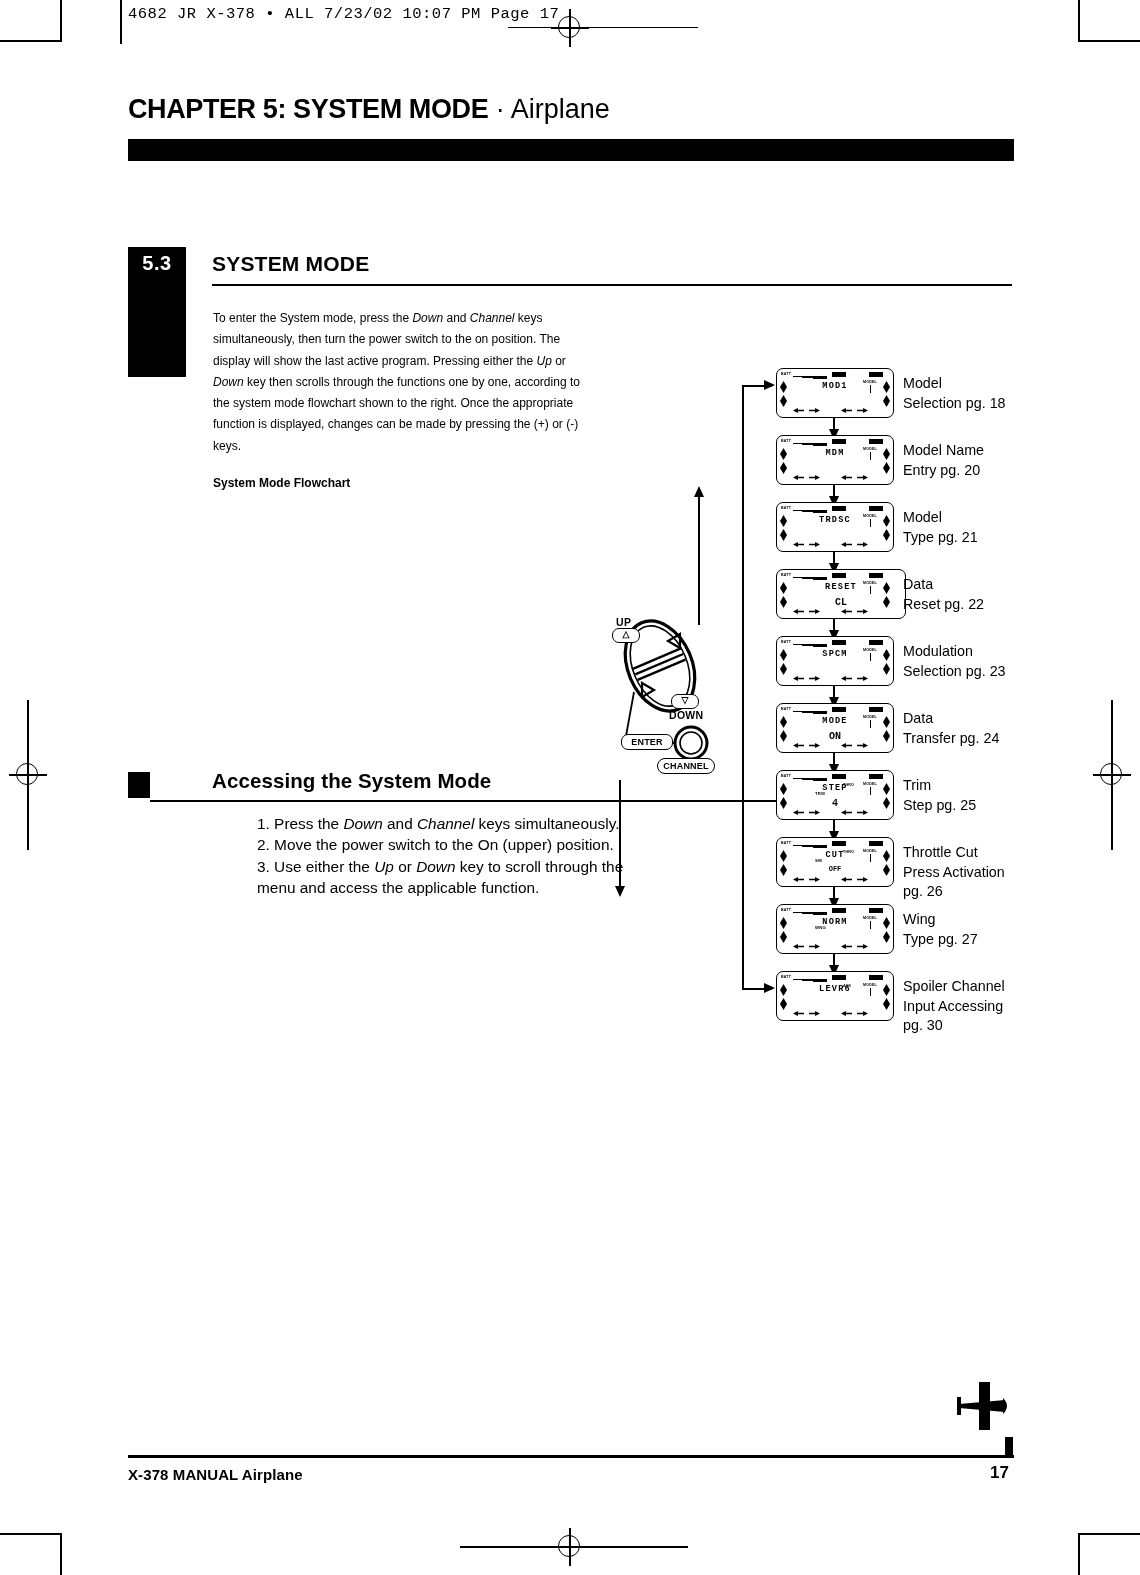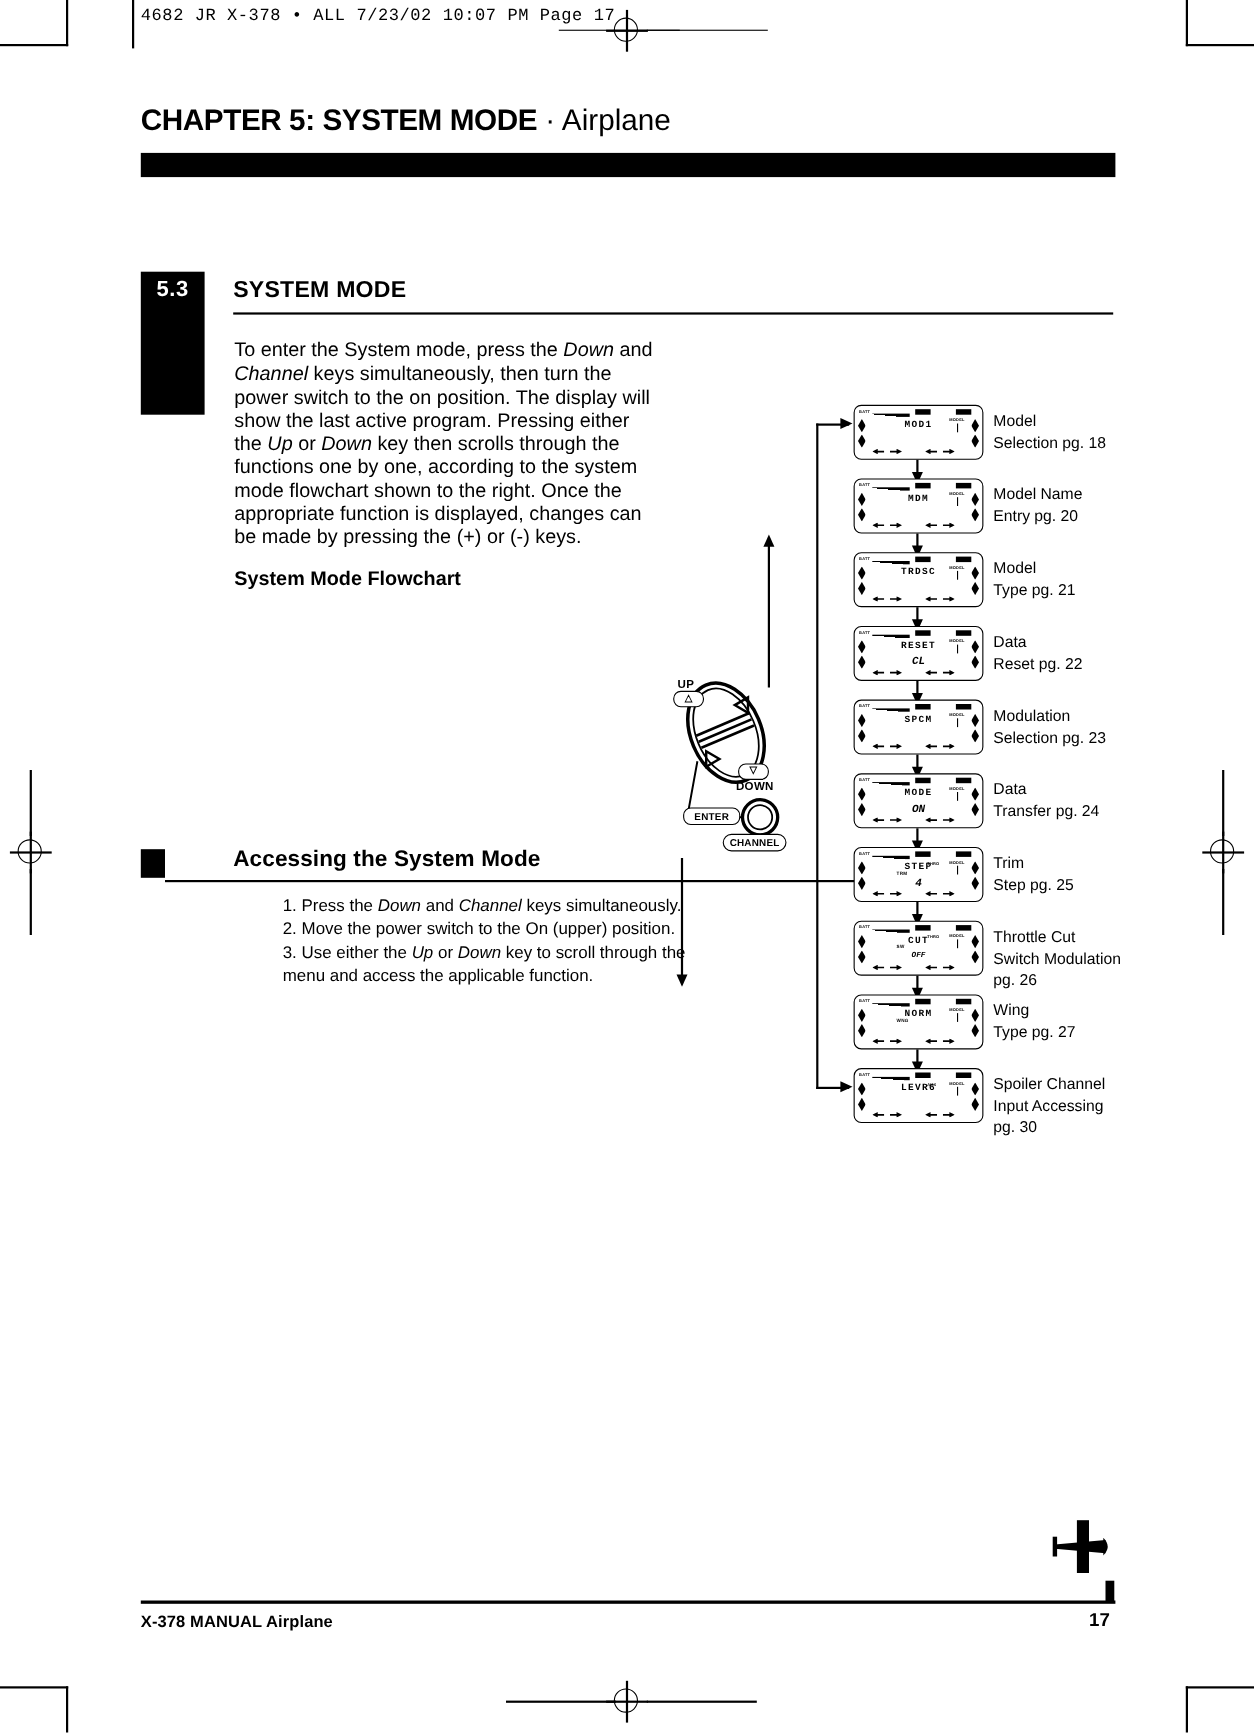--- a/index.html
+++ b/index.html
@@ -34,21 +34,21 @@
   .title-bar{left:128px;top:139px;width:886px;height:22px;background:#000;}
 
   
   .sec-box{left:128px;top:247px;width:58px;height:130px;background:#000;}
   .sec-num{left:128px;top:252px;width:58px;text-align:center;color:#fff;
            font-size:20px;font-weight:bold;letter-spacing:.5px;}
   .sec-title{left:212px;top:252px;font-size:21px;font-weight:bold;letter-spacing:.2px;}
   .sec-rule{left:212px;top:284px;width:800px;height:2.2px;background:#000;}
 
   
-  .body-col{left:213px;top:308px;width:386px;font-size:18px;line-height:21.3px;}
+  .body-col{left:213px;top:308px;width:386px;font-size:12px;line-height:21.3px;}
   .body-col p{margin:0 0 16px 0;}
   .body-col .sub{font-weight:bold;}
   em{font-style:italic;}
 
   
   .acc-box{left:128px;top:772px;width:22px;height:26px;background:#000;}
   .acc-title{left:212px;top:769px;font-size:20.5px;font-weight:bold;letter-spacing:.1px;}
   .acc-rule{left:150px;top:800px;width:656px;height:2.2px;background:#000;}
   .acc-body{left:213px;top:813px;width:390px;font-size:15.4px;line-height:21.3px;margin-left:44px;}
   .acc-body p{margin:0;}
@@ -82,21 +82,21 @@
       font-weight:bold;text-align:center;line-height:5px;height:5px;width:14px;
       letter-spacing:.2px;}
   .lcd .tag-m{left:55px;top:3px;}
   .lcd .tag-r{left:92px;top:3px;}
   .lcd .main{position:absolute;left:0;width:100%;text-align:center;
       font-family:"Liberation Mono",monospace;font-weight:bold;font-size:8.6px;
       letter-spacing:1.2px;}
   .lcd .mainpos{top:12px;}
   .lcd .sub1{position:absolute;font-size:4.2px;font-weight:bold;letter-spacing:.3px;}
   .lcd .bigval{position:absolute;left:0;width:100%;text-align:center;
-      font-family:"Liberation Mono",monospace;font-weight:bold;font-size:10px;font-style:italic;}
+      font-family:"Liberation Mono",monospace;font-weight:bold;font-size:10px;}
   .lcd .modlbl{position:absolute;left:86px;top:11px;font-size:3.6px;font-weight:bold;
       letter-spacing:.2px;}
   .lcd .modbar{position:absolute;left:92.5px;top:16px;width:1.6px;height:8px;background:#000;}
   .lcd .thro{position:absolute;font-size:3.6px;font-weight:bold;letter-spacing:.2px;}
   .lcd .diamond{position:absolute;width:7px;height:12px;background:#000;
       clip-path:polygon(50% 0,100% 50%,50% 100%,0 50%);}
   .lcd .botarr{position:absolute;width:11px;height:5px;background:#000;
       clip-path:polygon(0 50%,45% 0,45% 35%,100% 35%,100% 65%,45% 65%,45% 100%);}
   .lcd .botarrR{transform:scaleX(-1);}
 
@@ -270,21 +270,21 @@
       <div class="botarr botarrR" style="left:32px;top:39px;"></div>
       <div class="botarr " style="left:64px;top:39px;"></div>
       <div class="botarr botarrR" style="left:80px;top:39px;"></div>
     </div>
     <div class="flab" style="left: 903px; top: 508px;">
       <div>Model</div>
       <div>Type pg. 21</div>
     </div>
     <div class="abs arrow-v" style="left: 833px; top: 552px; height: 13px;"></div>
     <div class="abs arrow-head-down" style="left: 828.7px; top: 563px;"></div>
-    <div class="lcd" style="left: 776px; top: 569px;">
+    <div class="lcd" style="left: 776px; top: 569px; padding-left: 12px;">
       <div class="batt">BATT</div>
       <div class="battbar"></div>
       <div class="tag tag-m"></div>
       <div class="tag tag-r"></div>
       <div class="main mainpos">RESET</div>
       <div class="modlbl">MODEL</div>
       <div class="modbar"></div>
       <div class="bigval" style="top:27px;font-size:10px;">CL</div>
       <div class="diamond" style="left:3px;top:12px;"></div>
       <div class="diamond" style="left:3px;top:26px;"></div>
@@ -389,21 +389,21 @@
       <div class="diamond" style="left:3px;top:26px;"></div>
       <div class="diamond" style="left:106px;top:12px;"></div>
       <div class="diamond" style="left:106px;top:26px;"></div>
       <div class="botarr " style="left:16px;top:39px;"></div>
       <div class="botarr botarrR" style="left:32px;top:39px;"></div>
       <div class="botarr " style="left:64px;top:39px;"></div>
       <div class="botarr botarrR" style="left:80px;top:39px;"></div>
     </div>
     <div class="flab" style="left: 903px; top: 843px;">
       <div>Throttle Cut</div>
-      <div>Switch Modulation</div>
+      <div>Press Activation</div>
       <div>pg. 26</div>
     </div>
     <div class="abs arrow-v" style="left: 833px; top: 887px; height: 13px;"></div>
     <div class="abs arrow-head-down" style="left: 828.7px; top: 898px;"></div>
     <div class="lcd" style="left: 776px; top: 904px;">
       <div class="batt">BATT</div>
       <div class="battbar"></div>
       <div class="tag tag-m"></div>
       <div class="tag tag-r"></div>
       <div class="main mainpos">NORM</div>

